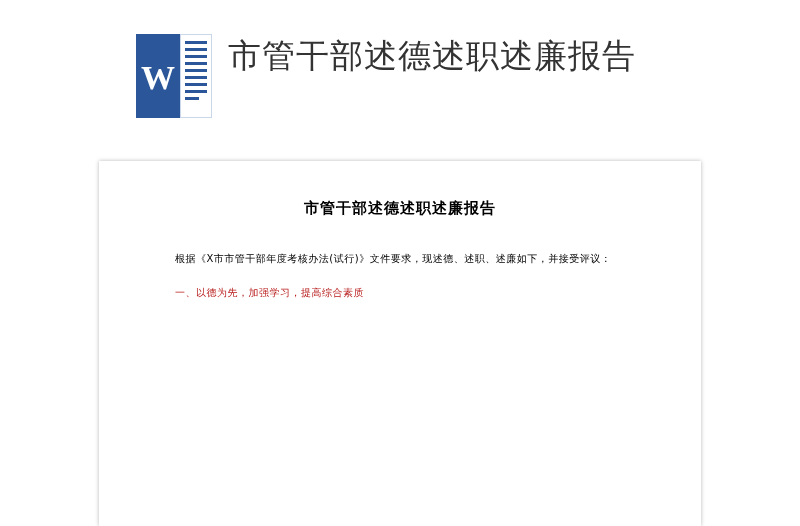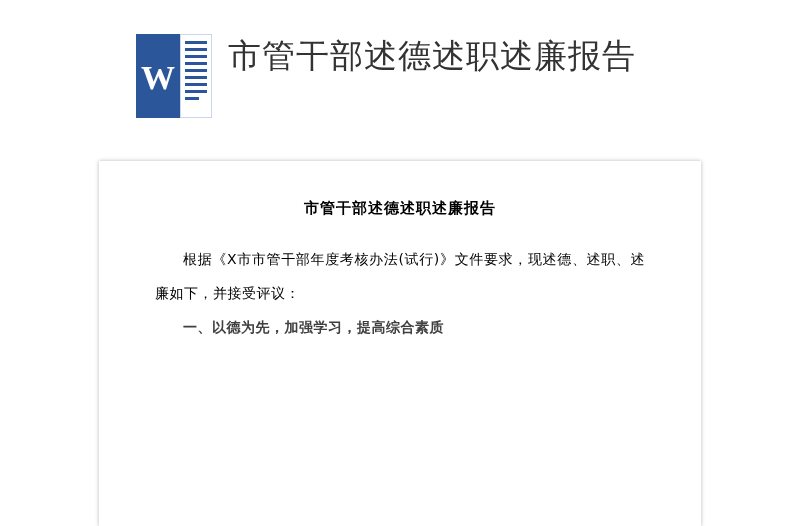--- a/index.html
+++ b/index.html
@@ -110,31 +110,31 @@
     text-align: center;
     font-size: 15px;
     font-weight: bold;
     color: #000000;
     font-family: "DejaVu Sans", "Liberation Sans", sans-serif;
     letter-spacing: 1px;
     margin-bottom: 24px;
   }
   .sheet p {
     margin: 0 0 0 0;
-    font-size: 14px;
+    font-size: 10px;
     line-height: 34px;
     color: #000000;
     font-family: "DejaVu Sans", "Liberation Sans", sans-serif;
     text-align: justify;
     text-indent: 2em;
     letter-spacing: 0.5px;
   }
   .sheet p.heading-red {
-    color: #404040;
-    font-weight: bold;
+    color: #b91c1c;
+    font-weight: normal;
   }
 </style>
 </head>
 <body>
 
 <div class="page">
 
   <div class="header">
     <div class="word-icon">
       <div class="icon-left">

